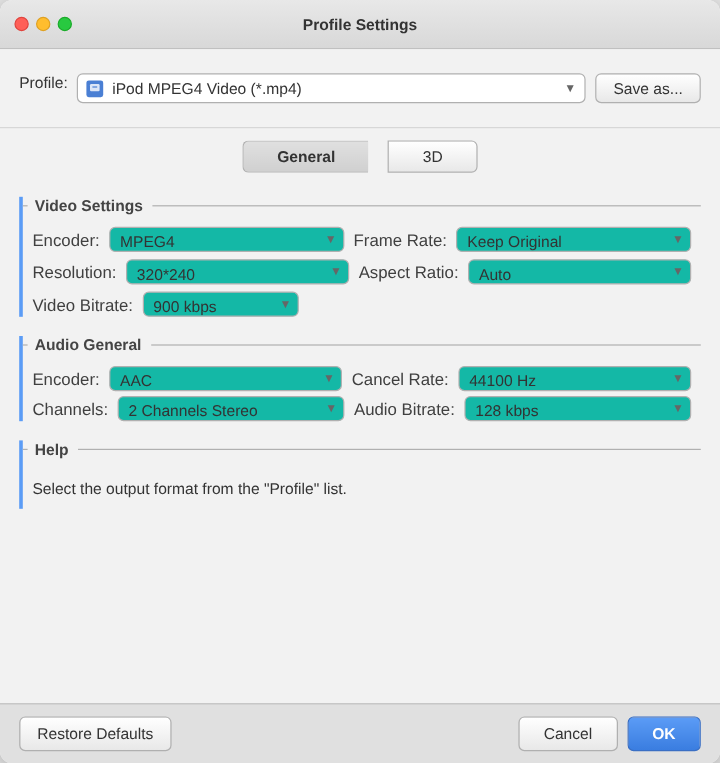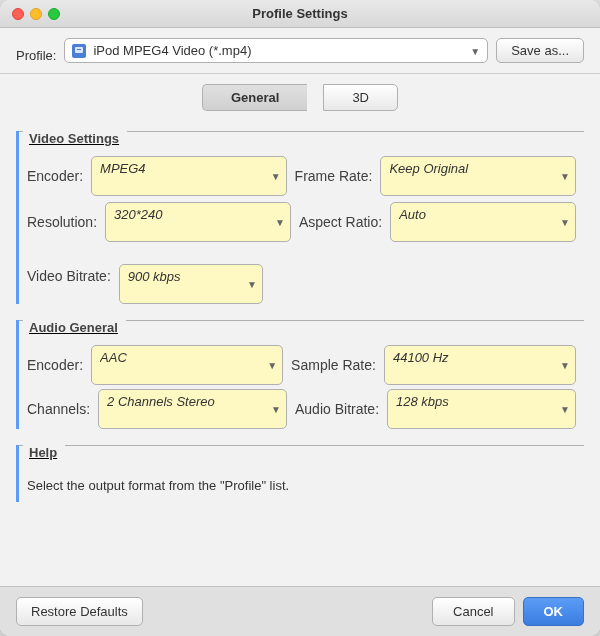--- a/index.html
+++ b/index.html
@@ -16,21 +16,21 @@
       height: 636px;
       background: #f2f2f2;
       border-radius: 10px;
       box-shadow: 0 4px 20px rgba(0,0,0,0.3);
       display: flex;
       flex-direction: column;
       overflow: hidden;
     }
     .titlebar {
       background: linear-gradient(to bottom, #e8e8e8, #d8d8d8);
-      height: 28px;
+      height: 41px;
       display: flex;
       align-items: center;
       justify-content: center;
       position: relative;
       border-bottom: 1px solid #c0c0c0;
       border-radius: 10px 10px 0 0;
     }
     .traffic-lights {
       position: absolute;
       left: 12px;
@@ -45,23 +45,23 @@
     }
     .tl-close { background: #ff5f57; border: 1px solid #e0443e; }
     .tl-minimize { background: #ffbd2e; border: 1px solid #dfa123; }
     .tl-maximize { background: #28c940; border: 1px solid #1aab29; }
     .titlebar-title {
       font-size: 13px;
       font-weight: 600;
       color: #333;
     }
     .toolbar {
-      padding: 10px 16px;
-      display: flex;
-      align-items: flex-end;
+      padding: 20px 16px;
+      display: flex;
+      align-items: flex-start;
       gap: 8px;
       background: #f2f2f2;
       border-bottom: 1px solid #d0d0d0;
     }
     .profile-label {
       font-size: 13px;
       color: #333;
       font-weight: 500;
       white-space: nowrap;
     }
@@ -143,23 +143,22 @@
       flex: 1;
       overflow-y: auto;
       padding: 0 16px;
       background: #f2f2f2;
     }
     .section {
       margin: 12px 0;
     }
     .section-header {
       display: flex;
-      align-items: flex-start;
+      align-items: center;
       margin-bottom: 10px;
-      text-decoration: underline;
     }
     .section-line-left {
       width: 4px;
       height: 1px;
       background: #b0b0b0;
     }
     .section-title {
       font-size: 13px;
       font-weight: 600;
       color: #444;
@@ -181,30 +180,29 @@
       font-size: 14px;
       color: #404040;
       text-align: right;
       white-space: nowrap;
     }
     .field-select-wrapper {
       position: relative;
     }
     .field-select {
       width: 100%;
-      padding: 4px 22px 19px 8px;
-      border: 1px solid #b0b0b0;
-      border-radius: 5px;
-      background: #fef9c3;
+      padding: 4px 22px 0 8px;
+      border: 1px solid #b0b0b0;
+      border-radius: 5px;
+      background: #14b8a6;
       font-size: 13px;
       appearance: none;
       -webkit-appearance: none;
       color: #333;
       cursor: pointer;
-      font-style: italic;
     }
     .field-select-arrow {
       position: absolute;
       right: 6px;
       top: 50%;
       transform: translateY(-50%);
       pointer-events: none;
       color: #666;
       font-size: 10px;
     }
@@ -341,21 +339,21 @@
         <div class="field-select-wrapper">
           <select class="field-select">
             <option>Auto</option>
           </select>
           <span class="field-select-arrow">▼</span>
         </div>
       </div>
 
       <div class="single-row" style="margin-top:6px;">
         <span class="field-label">Video Bitrate:</span>
-        <div class="field-select-wrapper" style="width:144px;margin-top:16px;">
+        <div class="field-select-wrapper" style="width:130px;">
           <select class="field-select">
             <option>900 kbps</option>
           </select>
           <span class="field-select-arrow">▼</span>
         </div>
       </div>
     </div>
 
     <div class="section left-accent" style="margin-top:16px;">
       <div class="section-header">
@@ -365,21 +363,21 @@
       </div>
 
       <div class="fields-grid">
         <span class="field-label">Encoder:</span>
         <div class="field-select-wrapper">
           <select class="field-select">
             <option>AAC</option>
           </select>
           <span class="field-select-arrow">▼</span>
         </div>
-        <span class="field-label">Sample Rate:</span>
+        <span class="field-label">Cancel Rate:</span>
         <div class="field-select-wrapper">
           <select class="field-select">
             <option>44100 Hz</option>
           </select>
           <span class="field-select-arrow">▼</span>
         </div>
       </div>
 
       <div class="fields-grid" style="margin-top:4px;">
         <span class="field-label">Channels:</span>

